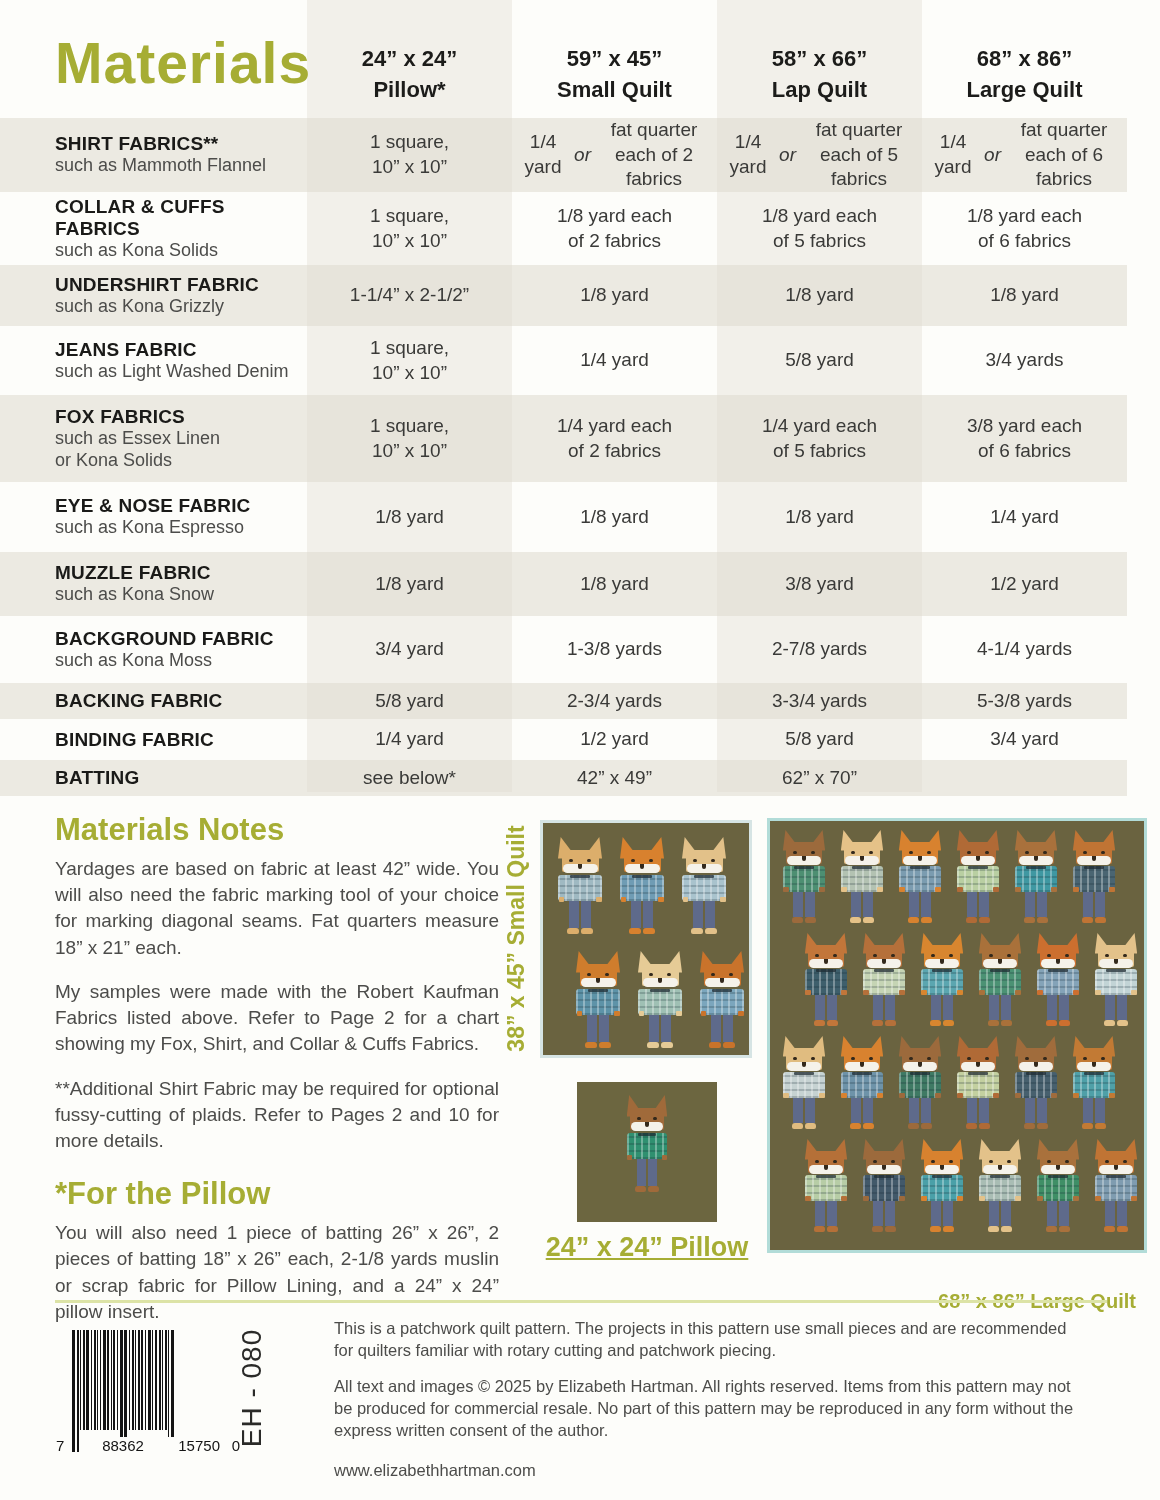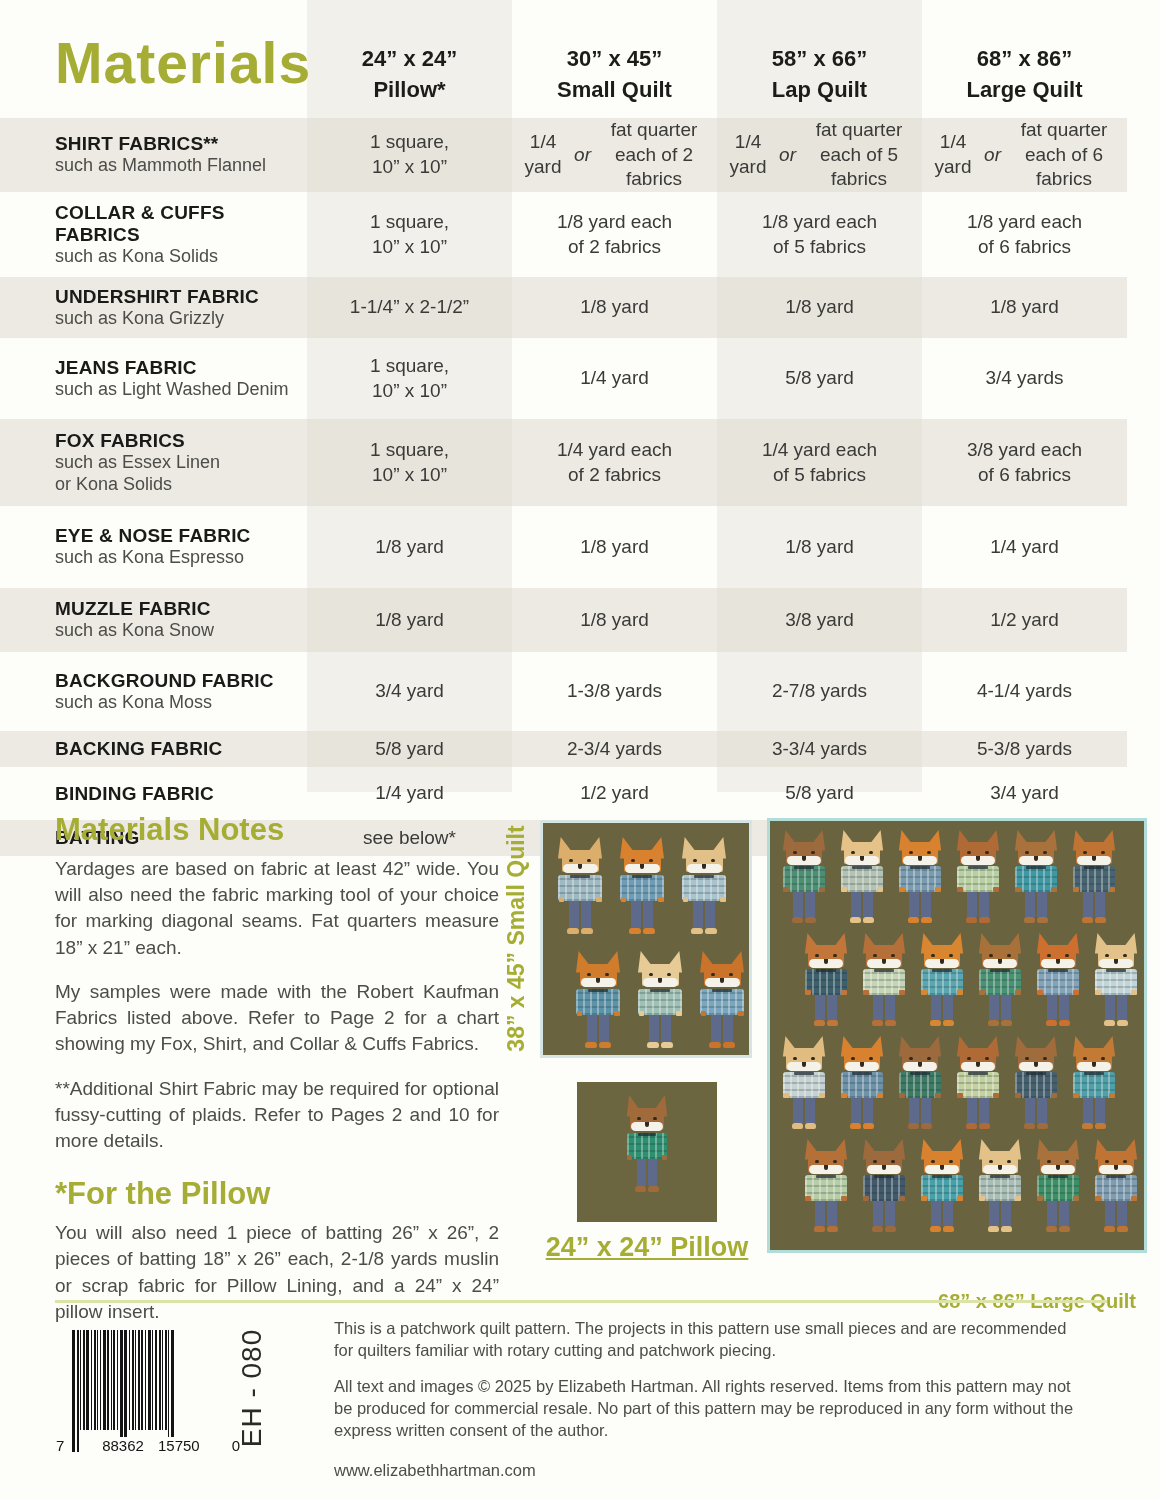--- a/index.html
+++ b/index.html
@@ -11,21 +11,21 @@
   
   .title{position:absolute;left:55px;top:30px;margin:0;font-size:57px;font-weight:bold;
          color:var(--accent);letter-spacing:1px;}
   
   .colheads{position:absolute;left:0;top:0;width:1127px;height:118px;display:grid;
             grid-template-columns:307px 205px 205px 205px 205px;}
   .colhead{display:flex;flex-direction:column;justify-content:flex-end;align-items:center;
            padding-bottom:12px;font-weight:bold;font-size:22px;line-height:1.4;text-align:center;}
   
   .rows{position:absolute;left:0;top:118px;width:1127px;}
-  .trow{display:grid;grid-template-columns:307px 205px 205px 205px 205px;margin-bottom:9px;}
+  .trow{display:grid;grid-template-columns:307px 205px 205px 205px 205px;margin-bottom:3px;}
   .trow.odd{background:var(--row_stripe);}
   .rowlabel{display:flex;flex-direction:column;justify-content:center;padding-left:55px;}
   .rowlabel b{font-size:19px;letter-spacing:.2px;color:#1a1a18;}
   .rowlabel .sub{font-size:18px;color:#4c4c4a;line-height:1.22;}
   .cell{display:flex;align-items:center;justify-content:center;text-align:center;
         font-size:19px;color:#3a3a38;line-height:1.3;}
   
   .notes{position:absolute;left:55px;top:812px;width:444px;}
   .notes h2{margin:0 0 8px 0;font-size:31px;font-weight:bold;color:var(--accent);}
   .notes h2.pillow-h{margin-top:22px;}
@@ -66,21 +66,21 @@
   .caption{position:absolute;text-align:center;font-weight:bold;color:var(--accent);}
   .caption.pillow-c{left:537px;top:1232px;width:220px;font-size:27px;text-decoration:underline;}
   .caption.large-c{left:887px;top:1258px;width:300px;font-size:20px;margin-top:32px;}
   
   .separator{position:absolute;left:55px;top:1300px;width:1052px;height:3px;background:var(--separator);}
   .barcode{position:absolute;left:72px;top:1330px;width:150px;height:122px;}
   .bars{display:flex;align-items:flex-start;height:122px;}
   .bar{background:#141414;height:100px;}
   .bar.tall{height:122px;}
   .bc-digit{position:absolute;bottom:-2px;font-size:15px;color:#141414;background:#fdfdfa;padding:0 2px;}
-  .bc-d0{left:-18px;} .bc-d1{left:18px;width:62px;text-align:center;} .bc-d2{left:84px;width:62px;text-align:left;} .bc-d3{right:-20px;}
+  .bc-d0{left:-18px;} .bc-d1{left:18px;width:62px;text-align:center;} .bc-d2{left:84px;width:62px;text-align:right;} .bc-d3{right:-20px;}
   .eh-code{position:absolute;left:187px;top:1372px;width:130px;transform:rotate(-90deg);
            font-size:28px;color:#2a2a28;letter-spacing:1px;text-align:center;white-space:nowrap;}
   .footer-text{position:absolute;left:334px;top:1318px;width:745px;}
   .footer-text p{margin:0 0 14px 0;font-size:16.5px;line-height:1.33;color:#4c4c4a;}
   .footer-text .site{margin-top:18px;margin-bottom:0;}
 </style>
 </head>
 <body>
 
 <div class="page">
@@ -89,21 +89,21 @@
 
   <h1 class="title">Materials</h1>
 
   <div class="colheads" id="colheads">
       <div></div>
       <div class="colhead">
         <div>24” x 24”</div>
         <div>Pillow*</div>
       </div>
       <div class="colhead">
-        <div>30” x 45”</div>
+        <div>59” x 45”</div>
         <div>Small Quilt</div>
       </div>
       <div class="colhead">
         <div>58” x 66”</div>
         <div>Lap Quilt</div>
       </div>
       <div class="colhead">
         <div>68” x 86”</div>
         <div>Large Quilt</div>
       </div>

